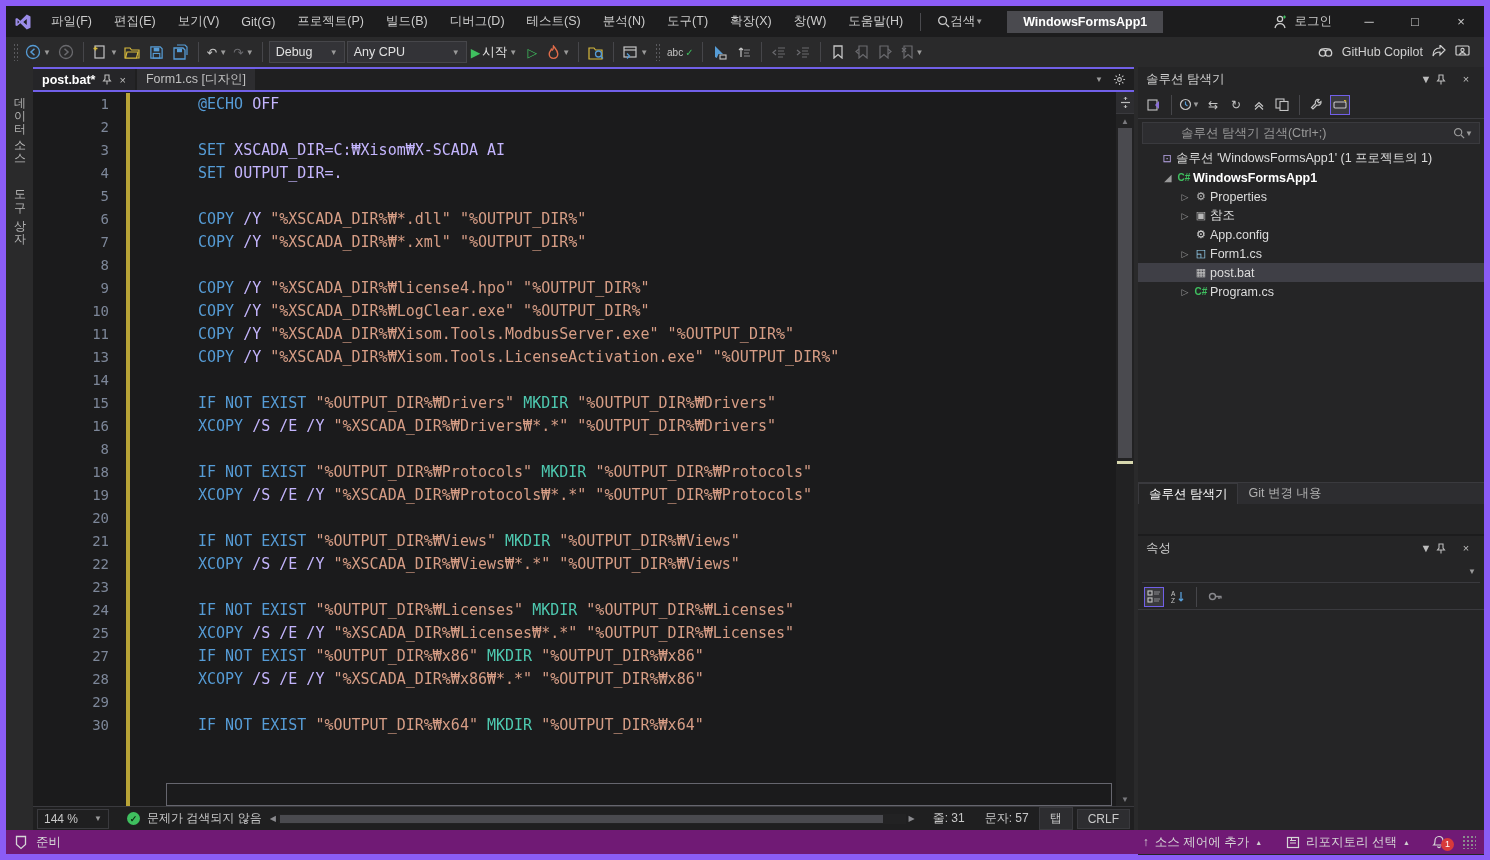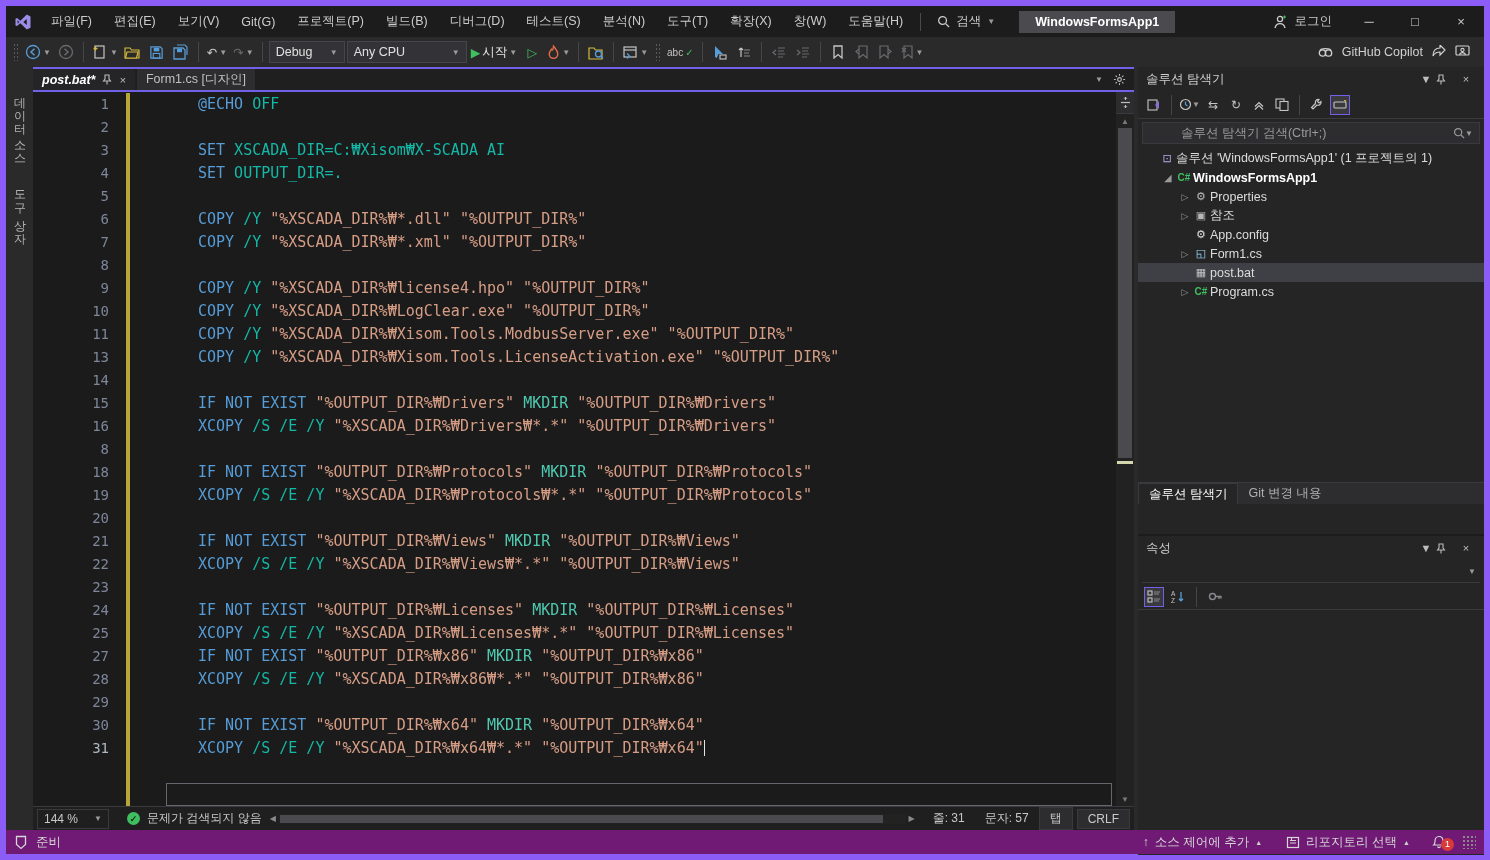--- a/index.html
+++ b/index.html
@@ -7,21 +7,21 @@
   body { font-family:"Liberation Sans", sans-serif; font-size:12.5px; color:#d4d4d4; }
   .win { width:1490px; height:860px; display:flex; flex-direction:column;
          border:6px solid #8b5cf6; background:#1f1f20; }
 
   
   .titlebar { height:31px; background:#1c1c1d; display:flex; align-items:center; flex:0 0 auto; }
   .vslogo { width:34px; display:flex; justify-content:center; align-items:center; }
   .menubar { display:flex; align-items:center; height:100%; }
   .menu-item { padding:0 11px; height:100%; display:flex; align-items:center; color:#cccccc; cursor:default; }
   .tb-sep { width:1px; height:18px; background:#4a4a4e; margin:0 6px; }
-  .tb-search { display:flex; align-items:center; gap:6px; color:#cccccc; padding:0 10px;text-align:right; }
+  .tb-search { display:flex; align-items:center; color:#cccccc; padding:0 10px;text-align:right; }
   .app-pill { background:#4a4a4f; color:#ffffff; font-weight:bold; padding:4px 16px; margin-left:14px; }
   .tb-spacer { flex:1; }
   .login { display:flex; align-items:center; gap:7px; color:#cccccc; padding:0 14px; }
   .win-controls { display:flex; height:100%; }
   .win-btn { width:46px; display:flex; align-items:center; justify-content:center; color:#cccccc; font-size:13px; }
   .caret-down { font-size:8px; color:#9a9a9a; }
 
   
   .toolbar { height:30px; background:#2a2a2b; display:flex; align-items:center; padding:0 4px; flex:0 0 auto; gap:2px; }
   .grip { width:5px; height:18px; margin:0 3px;
@@ -38,35 +38,35 @@
   .copilot { margin-left:auto; display:flex; align-items:center; gap:8px; color:#d0d0d0; padding-right:10px; }
 
   
   .main { flex:1; display:flex; min-height:0; }
   .rail { width:27px; background:#2a2a2b; display:flex; flex-direction:column; align-items:center; padding-top:18px; gap:16px; flex:0 0 auto; }
   .rail-tab { writing-mode:vertical-rl; color:#b4b4b4; font-size:12px; letter-spacing:1px; padding:4px 0; }
 
   .editor-col { width:1101px; display:flex; flex-direction:column; border-top:2px solid #7160e8; flex:0 0 auto; }
   .tabstrip { height:23px; background:#1f1f20; display:flex; align-items:stretch; border-bottom:2px solid #7160e8; }
   .tab { display:flex; align-items:center; gap:7px; padding:0 9px; font-size:12.5px; }
-  .tab.active { background:#252528; color:#ffffff; font-weight:bold;font-style:italic; }
+  .tab.active { background:#252528; color:#ffffff; font-weight:bold; }
   .tab.inactive { background:#2d2d30; color:#c0c0c0; margin-left:2px; }
   .tab .ticon { color:#bdbdbd; font-weight:normal; font-size:11px; }
   .tabstrip-right { margin-left:auto; display:flex; align-items:center; gap:10px; padding:0 8px; color:#bdbdbd; }
 
   .editor { flex:1; background:#1b1b1c; display:flex; min-height:0; position:relative; }
   .code-area { width:1083px; position:relative; overflow:hidden; padding-top:1px; }
   .changes-bar { position:absolute; left:93px; top:1px; width:4px; height:713px; background:#b8a437; }
   .curbox { position:absolute; left:133px; top:691px; width:946px; height:23px; border:1px solid #66666e; }
   .cl { height:23px; position:relative; padding-left:165px; white-space:pre;
         font-family:"DejaVu Sans Mono", monospace; font-size:15px; line-height:23px; }
   .ln { position:absolute; left:0; top:0; width:76px; text-align:right; color:#7d8799;
         font-size:14px; font-family:"DejaVu Sans Mono", monospace; }
   .cl.cur .ln { color:#aeb8c4; }
-  .tk-k { color:#569cd6; } .tk-p { color:#14b8a6;margin-top:20px; } .tk-s { color:#d69d85; } .tk-m { color:#4ec9b0; }
+  .tk-k { color:#569cd6; } .tk-p { color:#c4b5fd;margin-top:20px; } .tk-s { color:#d69d85; } .tk-m { color:#4ec9b0; }
   .txt-caret { display:inline-block; width:1px; height:16px; background:#e6e6e6; vertical-align:-3px; }
 
   .vscroll { width:18px; background:#222223; display:flex; flex-direction:column; flex:0 0 auto; }
   .vs-split { height:22px; border-bottom:1px solid #3a3a3e; display:flex; align-items:center; justify-content:center; color:#9a9a9a; background:#2d2d30; }
   .vs-arrow { height:14px; display:flex; align-items:center; justify-content:center; color:#7a7a7e; font-size:8px; }
   .vs-track { flex:1; position:relative; }
   .vs-thumb { position:absolute; left:2px; right:2px; top:0; height:330px; background:#4a4a4f; }
   .vs-mark { position:absolute; left:1px; right:1px; top:333px; height:3px; background:#d7d7ae; }
 
   .editor-status { height:24px; background:#1f1f20; border-top:1px solid #3a3a3e; display:flex; align-items:center; flex:0 0 auto; font-size:12px; color:#c8c8c8; }
@@ -398,21 +398,20 @@
             <div class="cl"><span class="ln">20</span></div>
             <div class="cl"><span class="ln">21</span><span class="tk-k">IF NOT EXIST</span><span class="tk-p"> </span><span class="tk-s">"%OUTPUT_DIR%₩Views"</span><span class="tk-p"> </span><span class="tk-m">MKDIR</span><span class="tk-p"> </span><span class="tk-s">"%OUTPUT_DIR%₩Views"</span></div>
             <div class="cl"><span class="ln">22</span><span class="tk-k">XCOPY</span><span class="tk-p"> /S /E /Y </span><span class="tk-s">"%XSCADA_DIR%₩Views₩*.*" "%OUTPUT_DIR%₩Views"</span></div>
             <div class="cl"><span class="ln">23</span></div>
             <div class="cl"><span class="ln">24</span><span class="tk-k">IF NOT EXIST</span><span class="tk-p"> </span><span class="tk-s">"%OUTPUT_DIR%₩Licenses"</span><span class="tk-p"> </span><span class="tk-m">MKDIR</span><span class="tk-p"> </span><span class="tk-s">"%OUTPUT_DIR%₩Licenses"</span></div>
             <div class="cl"><span class="ln">25</span><span class="tk-k">XCOPY</span><span class="tk-p"> /S /E /Y </span><span class="tk-s">"%XSCADA_DIR%₩Licenses₩*.*" "%OUTPUT_DIR%₩Licenses"</span></div>
             <div class="cl"><span class="ln">27</span><span class="tk-k">IF NOT EXIST</span><span class="tk-p"> </span><span class="tk-s">"%OUTPUT_DIR%₩x86"</span><span class="tk-p"> </span><span class="tk-m">MKDIR</span><span class="tk-p"> </span><span class="tk-s">"%OUTPUT_DIR%₩x86"</span></div>
             <div class="cl"><span class="ln">28</span><span class="tk-k">XCOPY</span><span class="tk-p"> /S /E /Y </span><span class="tk-s">"%XSCADA_DIR%₩x86₩*.*" "%OUTPUT_DIR%₩x86"</span></div>
             <div class="cl"><span class="ln">29</span></div>
             <div class="cl"><span class="ln">30</span><span class="tk-k">IF NOT EXIST</span><span class="tk-p"> </span><span class="tk-s">"%OUTPUT_DIR%₩x64"</span><span class="tk-p"> </span><span class="tk-m">MKDIR</span><span class="tk-p"> </span><span class="tk-s">"%OUTPUT_DIR%₩x64"</span></div>
-            <div class="cl cur"><span class="ln">31</span><span class="tk-k">XCOPY</span><span class="tk-p"> /S /E /Y </span><span class="tk-s">"%XSCADA_DIR%₩x64₩*.*" "%OUTPUT_DIR%₩x64"</span><span class="txt-caret"></span></div>
           </div>
         <div class="vscroll">
           <div class="vs-split">
             <svg width="11" height="11" viewBox="0 0 11 11">
                 <path d="M1 5.5h9" stroke="#bdbdbd" stroke-width="1.2"></path>
                 <path d="M5.5 0v3M4 1.8l1.5-1.6L7 1.8M5.5 11V8M4 9.2l1.5 1.6L7 9.2" stroke="#bdbdbd" stroke-width="1" fill="none"></path>
               </svg>
           </div>
           <div class="vs-arrow">▲</div>
           <div class="vs-track">

